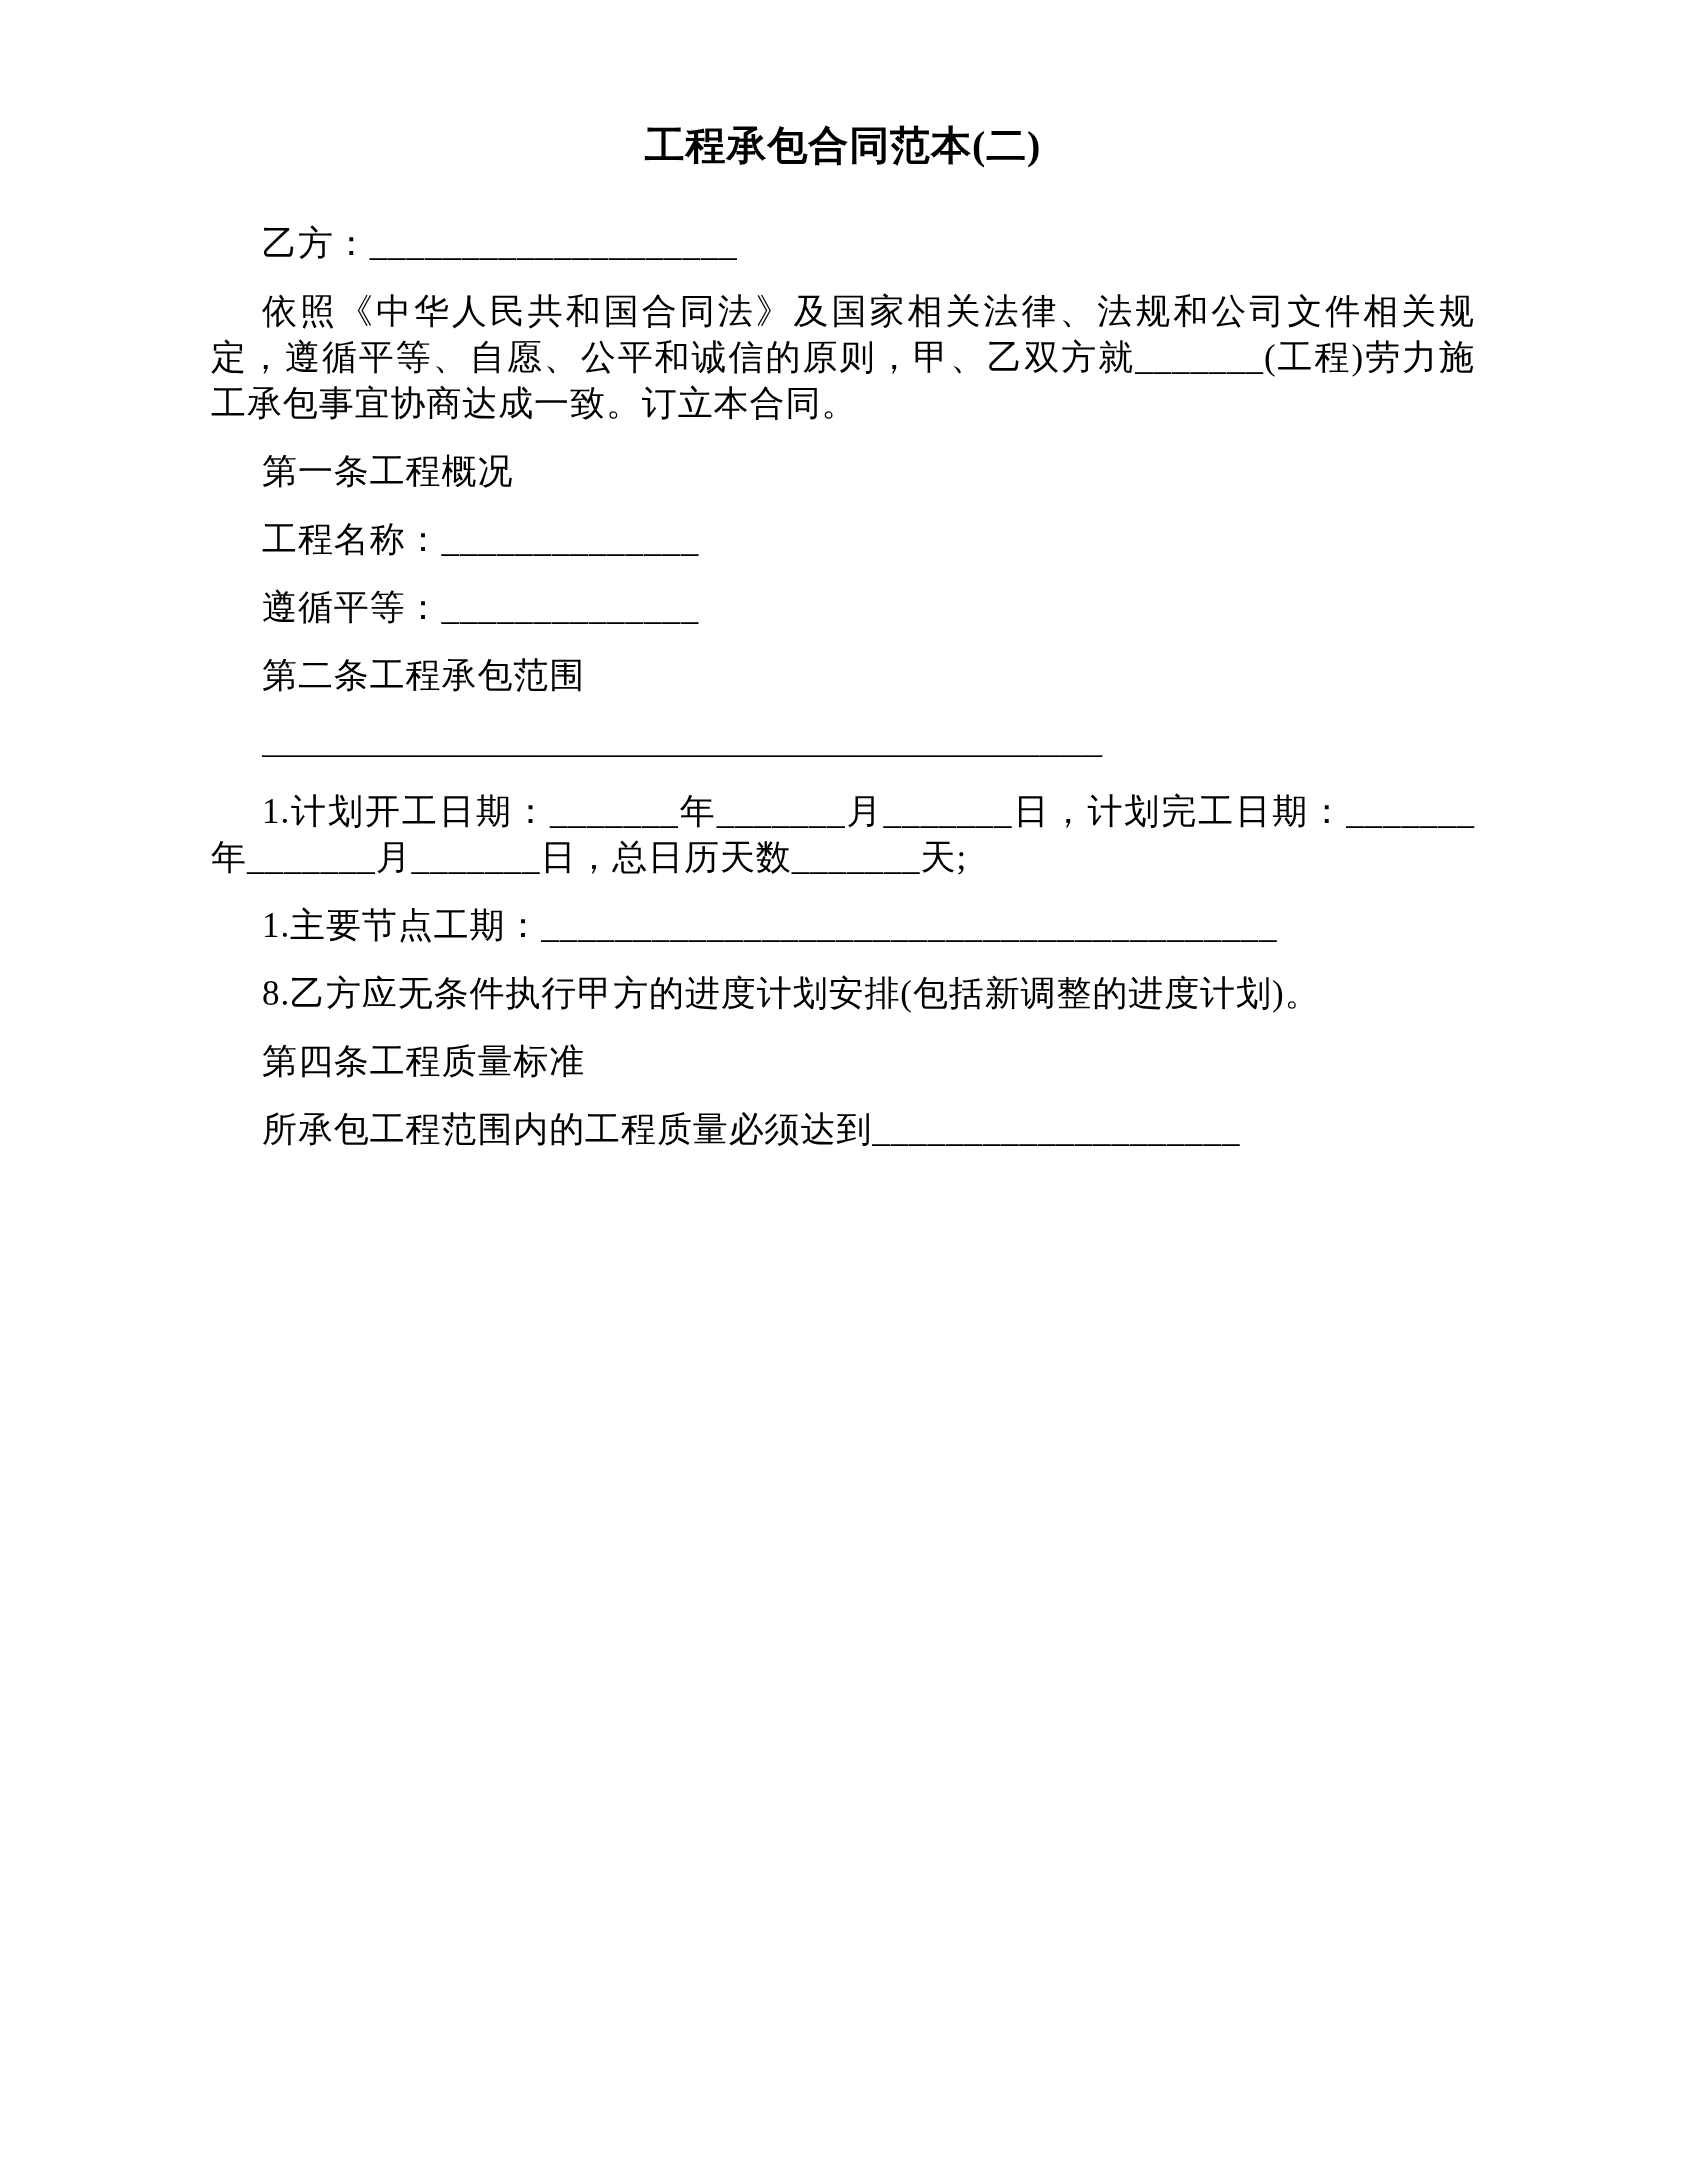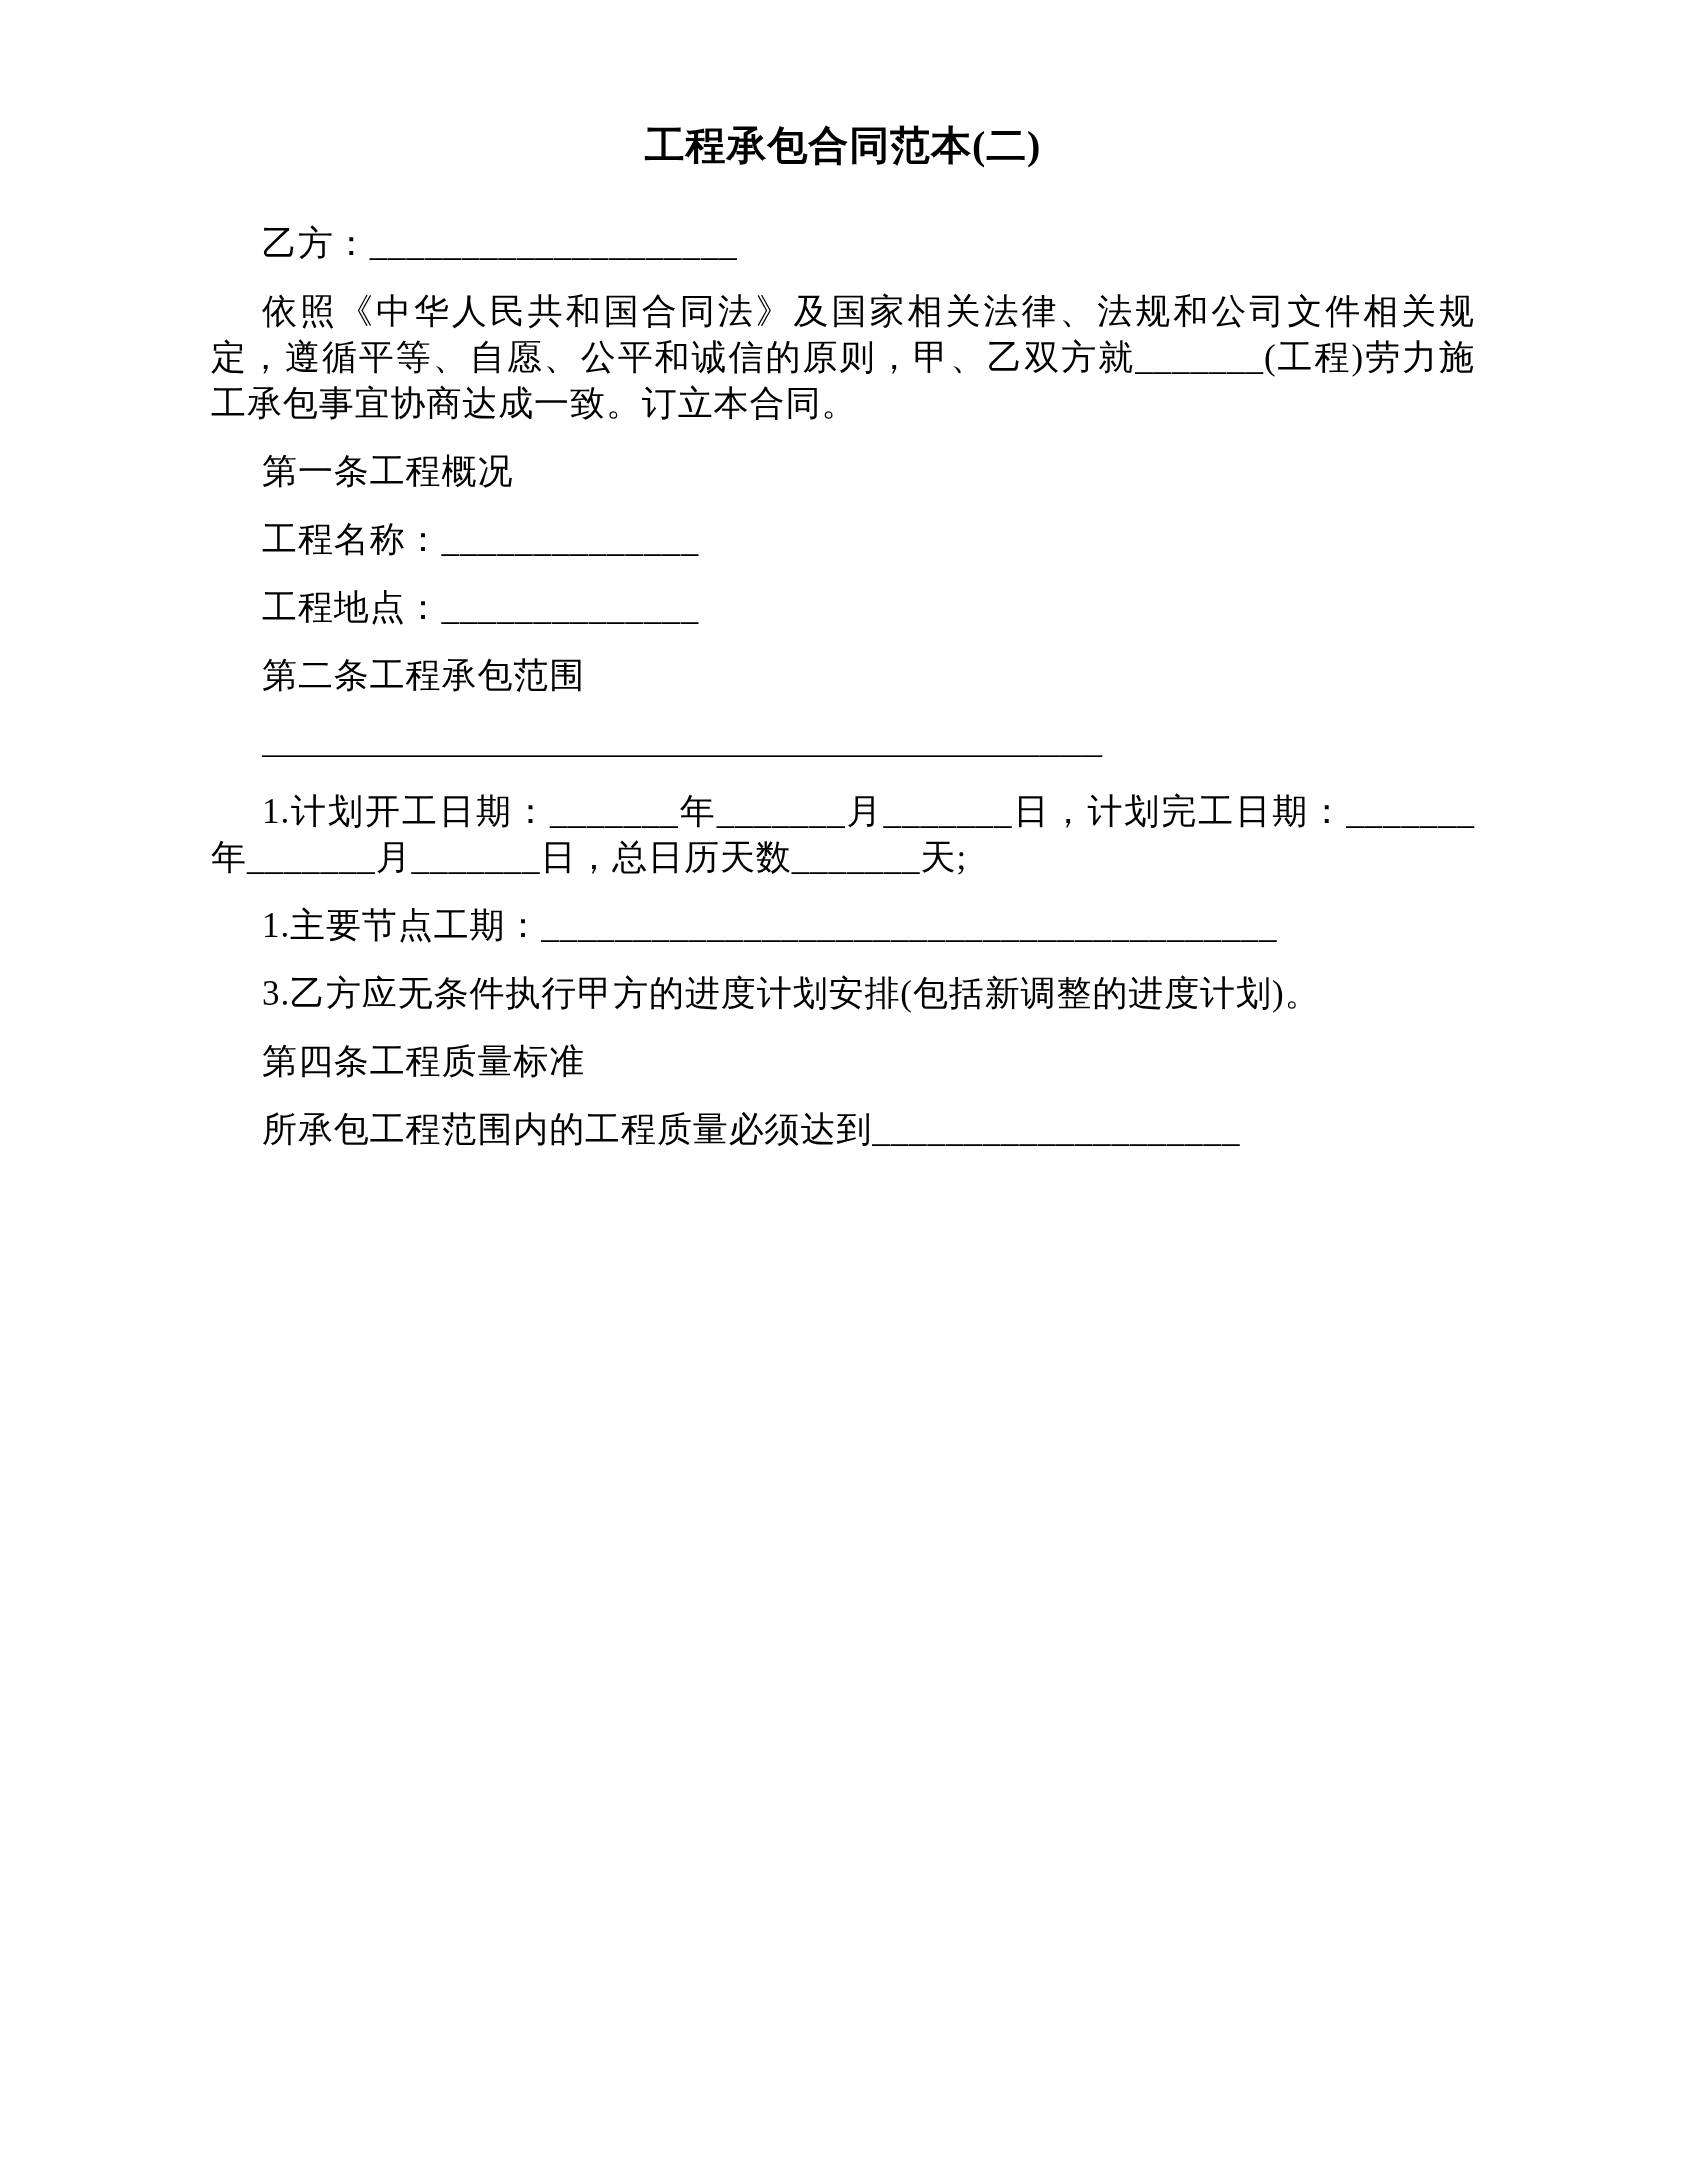--- a/index.html
+++ b/index.html
@@ -47,30 +47,30 @@
 
 
   <p class="para">乙方：____________________</p>
 
   <p class="para">依照《中华人民共和国合同法》及国家相关法律、法规和公司文件相关规定，遵循平等、自愿、公平和诚信的原则，甲、乙双方就_______(工程)劳力施工承包事宜协商达成一致。订立本合同。</p>
 
   <p class="para">第一条工程概况</p>
 
   <p class="para">工程名称：______________</p>
 
-  <p class="para">工程地点：______________</p>
+  <p class="para">遵循平等：______________</p>
 
   <p class="para">第二条工程承包范围</p>
 
   <p class="para blank-only">________________________________________</p>
 
 
   <p class="para">1.计划开工日期：_______年_______月_______日，计划完工日期：_______年_______月_______日，总日历天数_______天;</p>
 
   <p class="para">1.主要节点工期：________________________________________</p>
 
-  <p class="para">3.乙方应无条件执行甲方的进度计划安排(包括新调整的进度计划)。</p>
+  <p class="para">8.乙方应无条件执行甲方的进度计划安排(包括新调整的进度计划)。</p>
 
   <p class="para">第四条工程质量标准</p>
 
   <p class="para">所承包工程范围内的工程质量必须达到____________________</p>
 </div>
 
 
 </body></html>

